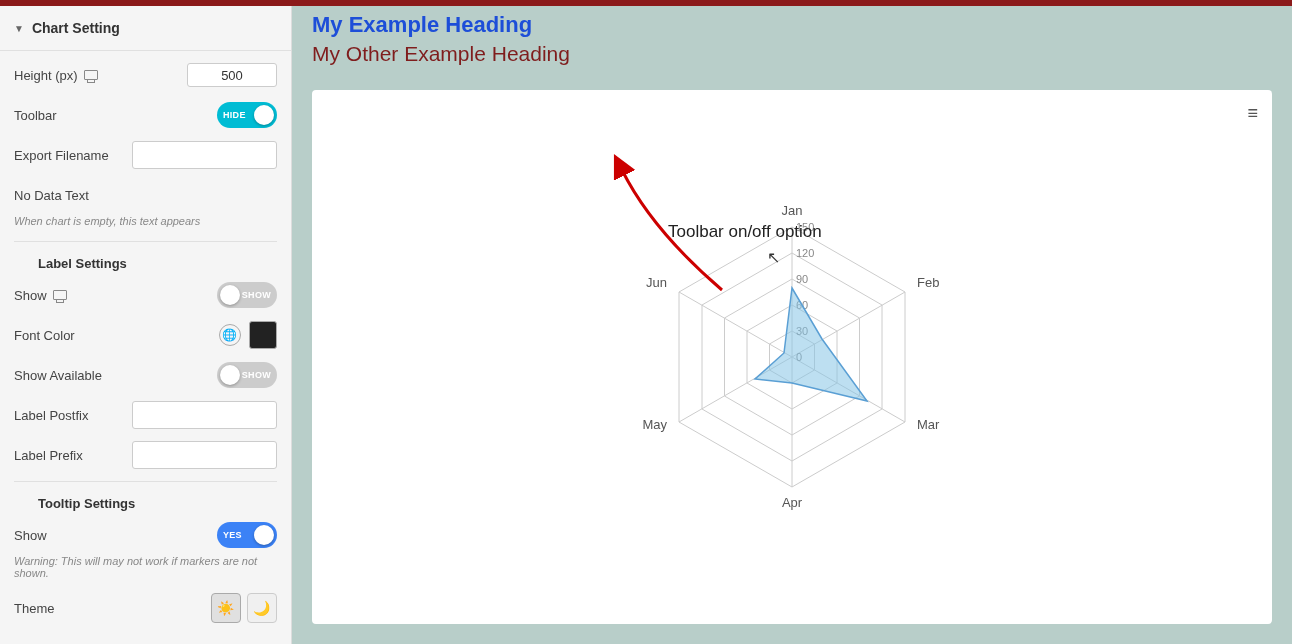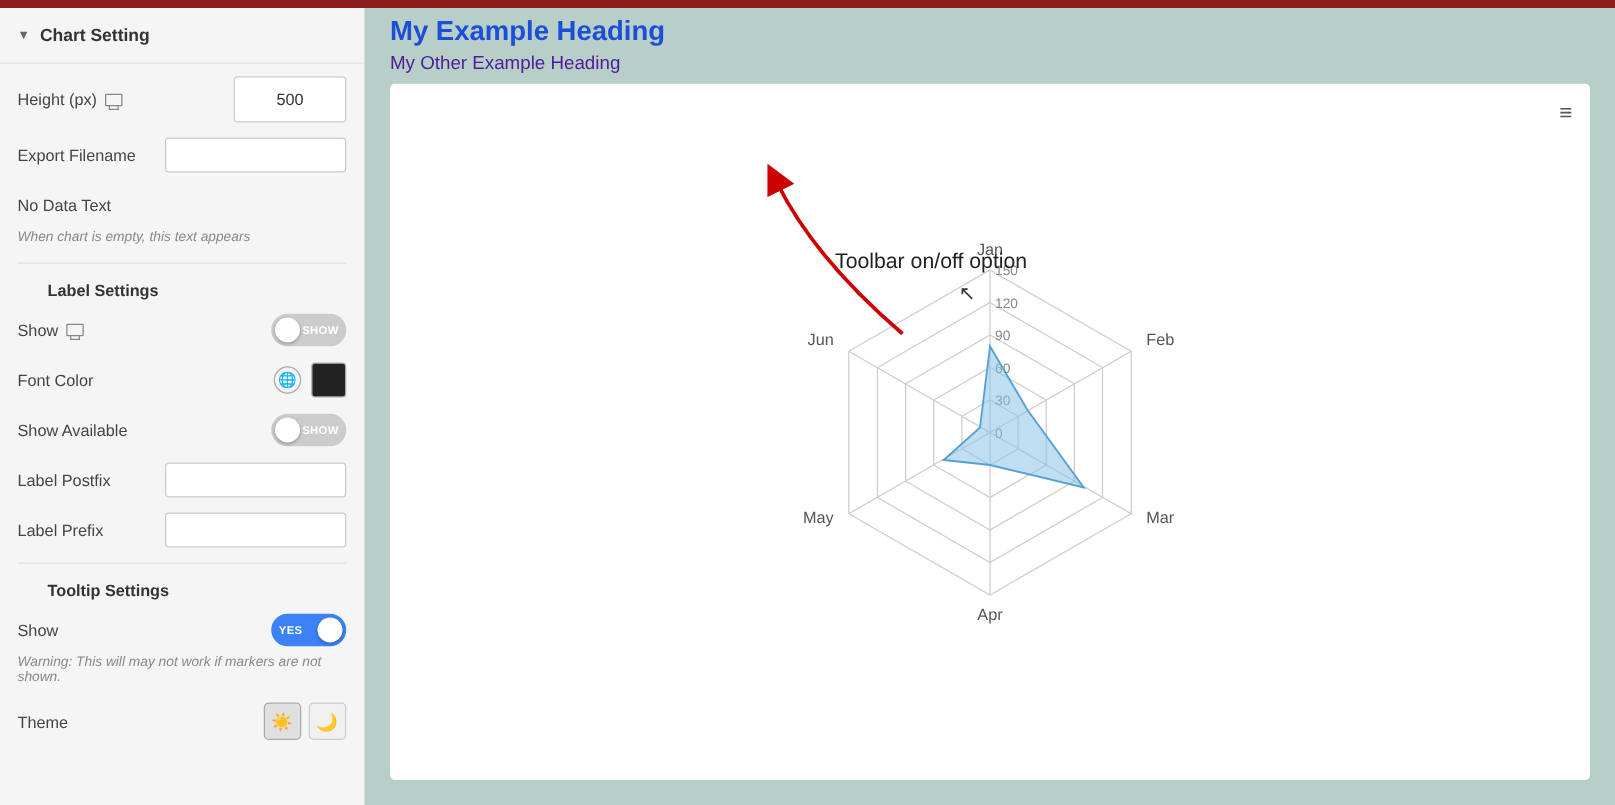--- a/index.html
+++ b/index.html
@@ -84,21 +84,21 @@
       left: 50%;
       transform: translateX(-50%);
       width: 6px;
       height: 3px;
       border: 1.5px solid #888;
       border-top: none;
     }
 
     .text-input {
       width: 90px;
-      height: 37px;
+      height: 24px;
       border: 1px solid #ccc;
       border-radius: 3px;
       padding: 0 6px;
       font-size: 13px;
       text-align: center;
       background: white;
       color: #333;
     }
 
     .text-input-wide {
@@ -246,23 +246,23 @@
     }
 
     .chart-heading {
       font-size: 22px;
       font-weight: 700;
       color: #1d4ed8;
       margin-bottom: 4px;
     }
 
     .chart-subheading {
-      font-size: 15px;
-      color: #4c1d95;
-      margin-bottom: 8px;
+      font-size: 21px;
+      color: #7f1d1d;
+      margin-bottom: 24px;
     }
 
     .chart-container {
       background: white;
       border-radius: 4px;
       flex: 1;
       position: relative;
       display: flex;
       align-items: center;
       justify-content: center;
@@ -354,20 +354,27 @@
   <div class="settings-body">
 
     <div class="setting-row">
       <span class="setting-label">
         <span>Height (px)</span>
         <span class="monitor-icon"></span>
       </span>
       <input class="text-input" type="text" value="500" style="">
     </div>
 
+    <div class="setting-row">
+      <span class="setting-label">Toolbar</span>
+      <div class="toggle">
+        <span class="toggle-label">HIDE</span>
+        <span class="toggle-knob"></span>
+      </div>
+    </div>
 
     <div class="setting-row">
       <span class="setting-label">Export Filename</span>
       <input class="text-input-wide" type="text" value="" style="">
     </div>
 
     <div class="setting-row">
       <span class="setting-label">No Data Text</span>
     </div>
     <div class="hint-text">When chart is empty, this text appears</div>

